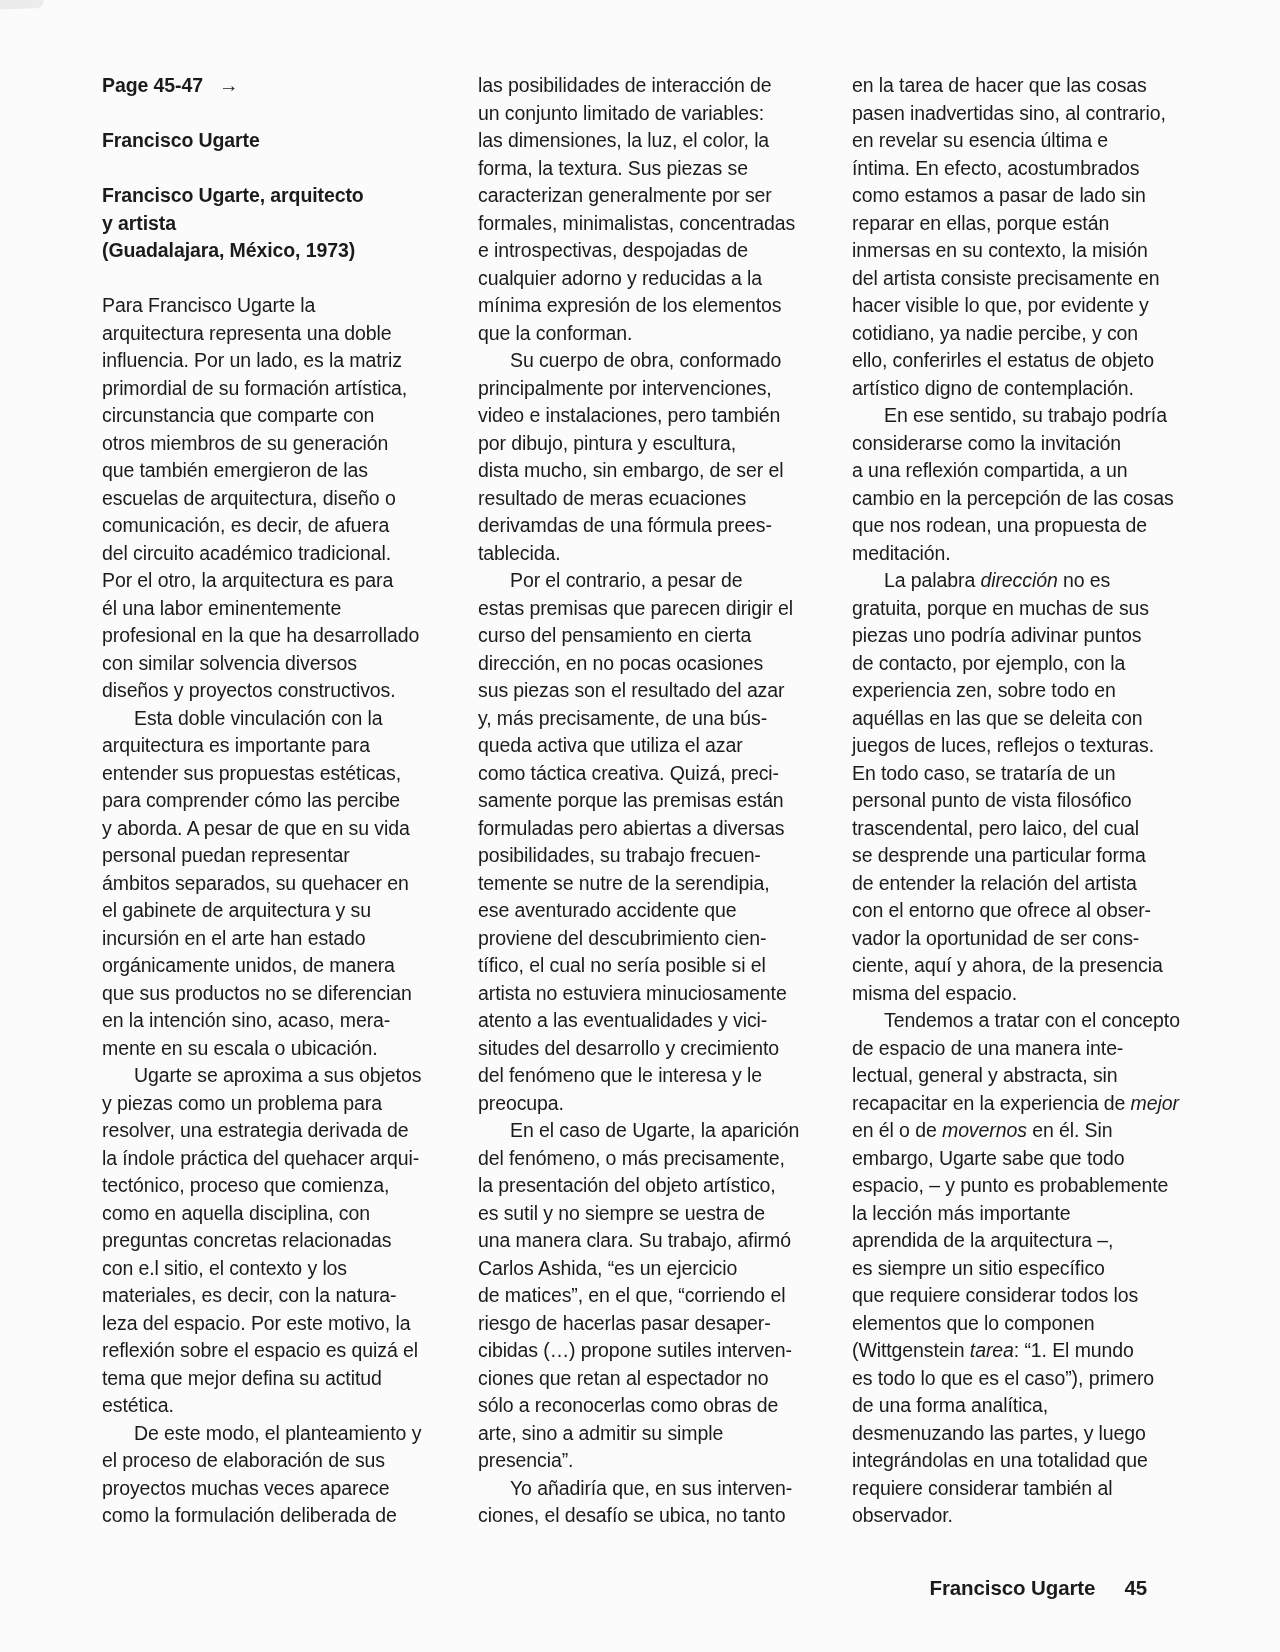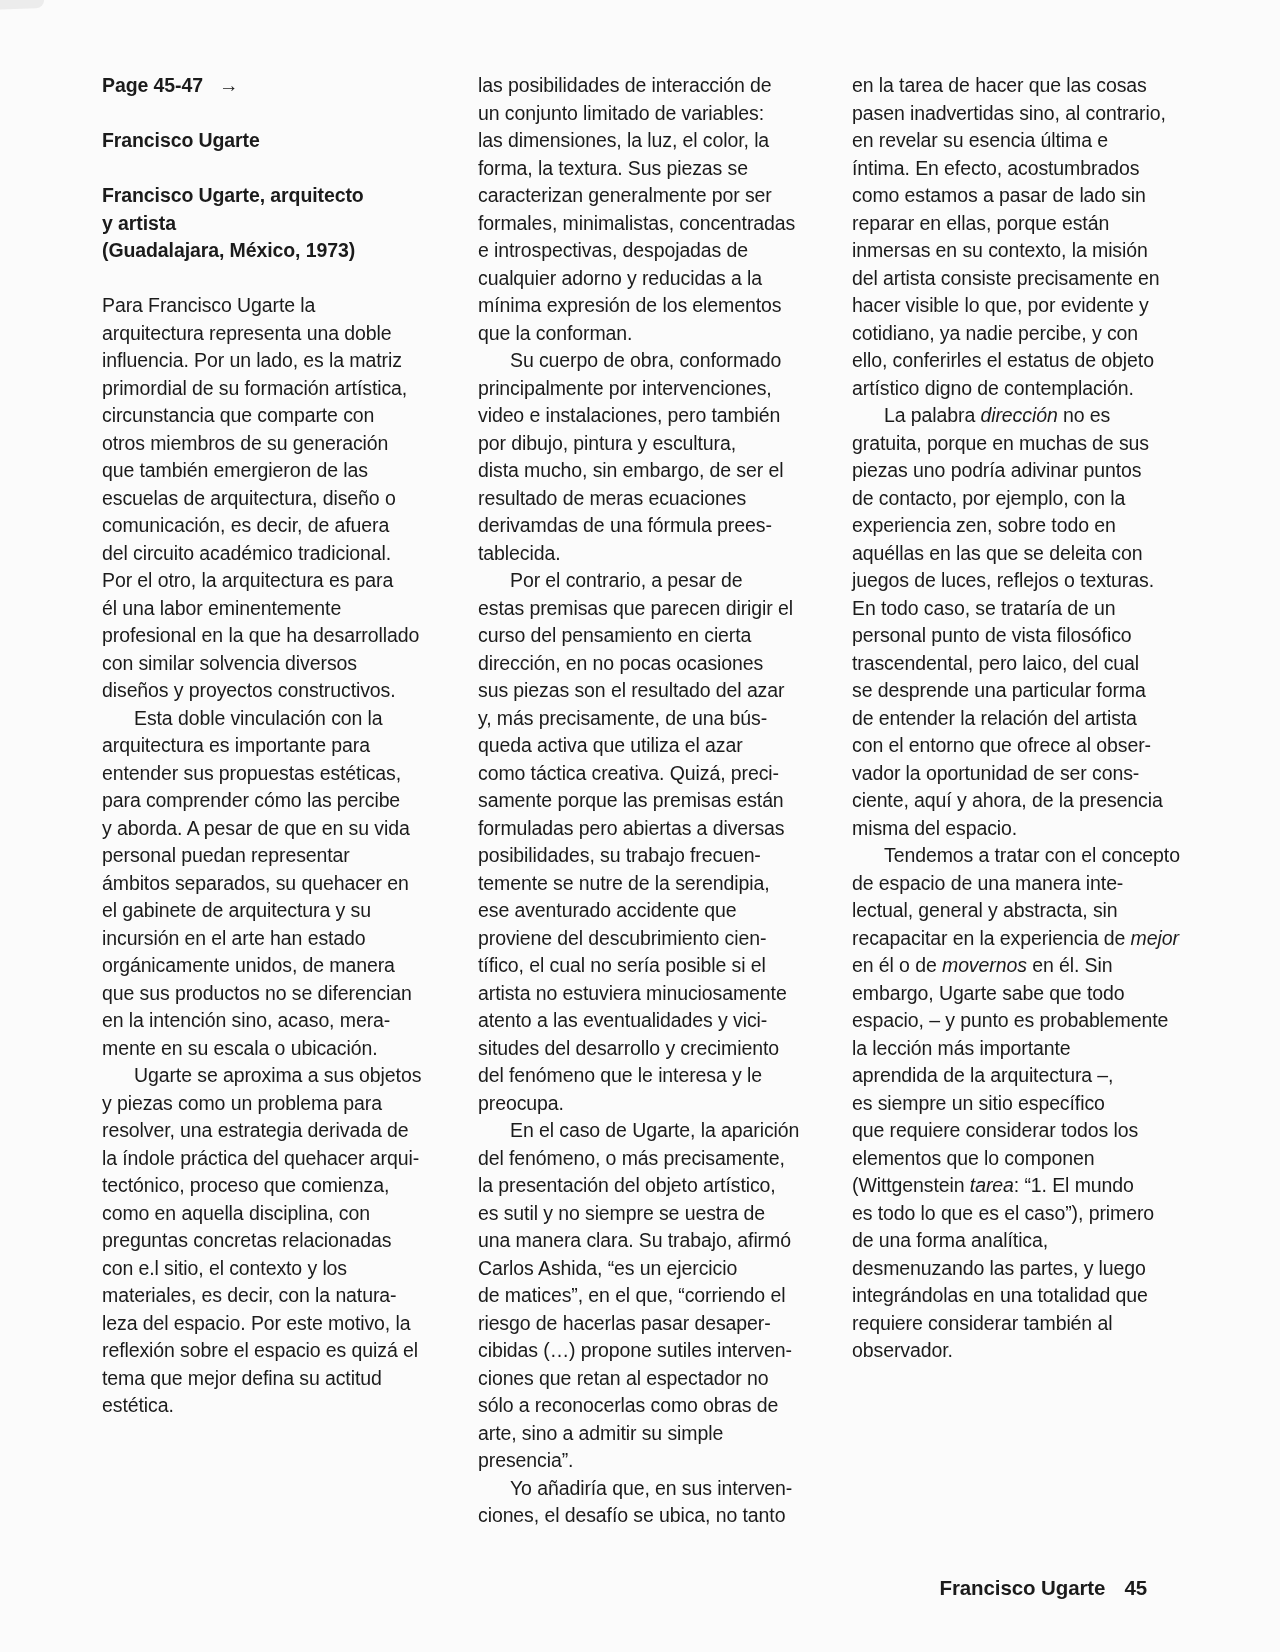--- a/index.html
+++ b/index.html
@@ -59,21 +59,21 @@
   .footer {
     position: absolute;
     top: 1576px;
     right: 133px;
     font-size: 20.5px;
     font-weight: 700;
     letter-spacing: -0.1px;
   }
   .footer .pagenum {
     display: inline-block;
-    margin-left: 19px;
+    margin-left: 29px;
   }
 </style>
 </head>
 <body>
 
 <div class="page">
   <div class="corner-smudge"></div>
 
   <div class="col col-1">
     <p class="header-line"><span>Page 45-47</span><span class="arrow">→</span></p>
@@ -116,20 +116,24 @@
 la índole práctica del quehacer arqui-
 tectónico, proceso que comienza,
 como en aquella disciplina, con
 preguntas concretas relacionadas
 con e.l sitio, el contexto y los
 materiales, es decir, con la natura-
 leza del espacio. Por este motivo, la
 reflexión sobre el espacio es quizá el
 tema que mejor defina su actitud
 estética.</span></p>
+      <p class="indent"><span>De este modo, el planteamiento y
+el proceso de elaboración de sus
+proyectos muchas veces aparece
+como la formulación deliberada de</span></p>
     </div>
 
   <div class="col col-2">
       <p><span>las posibilidades de interacción de
 un conjunto limitado de variables:
 las dimensiones, la luz, el color, la
 forma, la textura. Sus piezas se
 caracterizan generalmente por ser
 formales, minimalistas, concentradas
 e introspectivas, despojadas de
@@ -187,20 +191,26 @@
 en revelar su esencia última e
 íntima. En efecto, acostumbrados
 como estamos a pasar de lado sin
 reparar en ellas, porque están
 inmersas en su contexto, la misión
 del artista consiste precisamente en
 hacer visible lo que, por evidente y
 cotidiano, ya nadie percibe, y con
 ello, conferirles el estatus de objeto
 artístico digno de contemplación.</span></p>
+      <p class="indent"><span>En ese sentido, su trabajo podría
+considerarse como la invitación
+a una reflexión compartida, a un
+cambio en la percepción de las cosas
+que nos rodean, una propuesta de
+meditación.</span></p>
       <p class="indent"><span>La palabra </span><i class="em">dirección</i><span> no es
 gratuita, porque en muchas de sus
 piezas uno podría adivinar puntos
 de contacto, por ejemplo, con la
 experiencia zen, sobre todo en
 aquéllas en las que se deleita con
 juegos de luces, reflejos o texturas.
 En todo caso, se trataría de un
 personal punto de vista filosófico
 trascendental, pero laico, del cual

